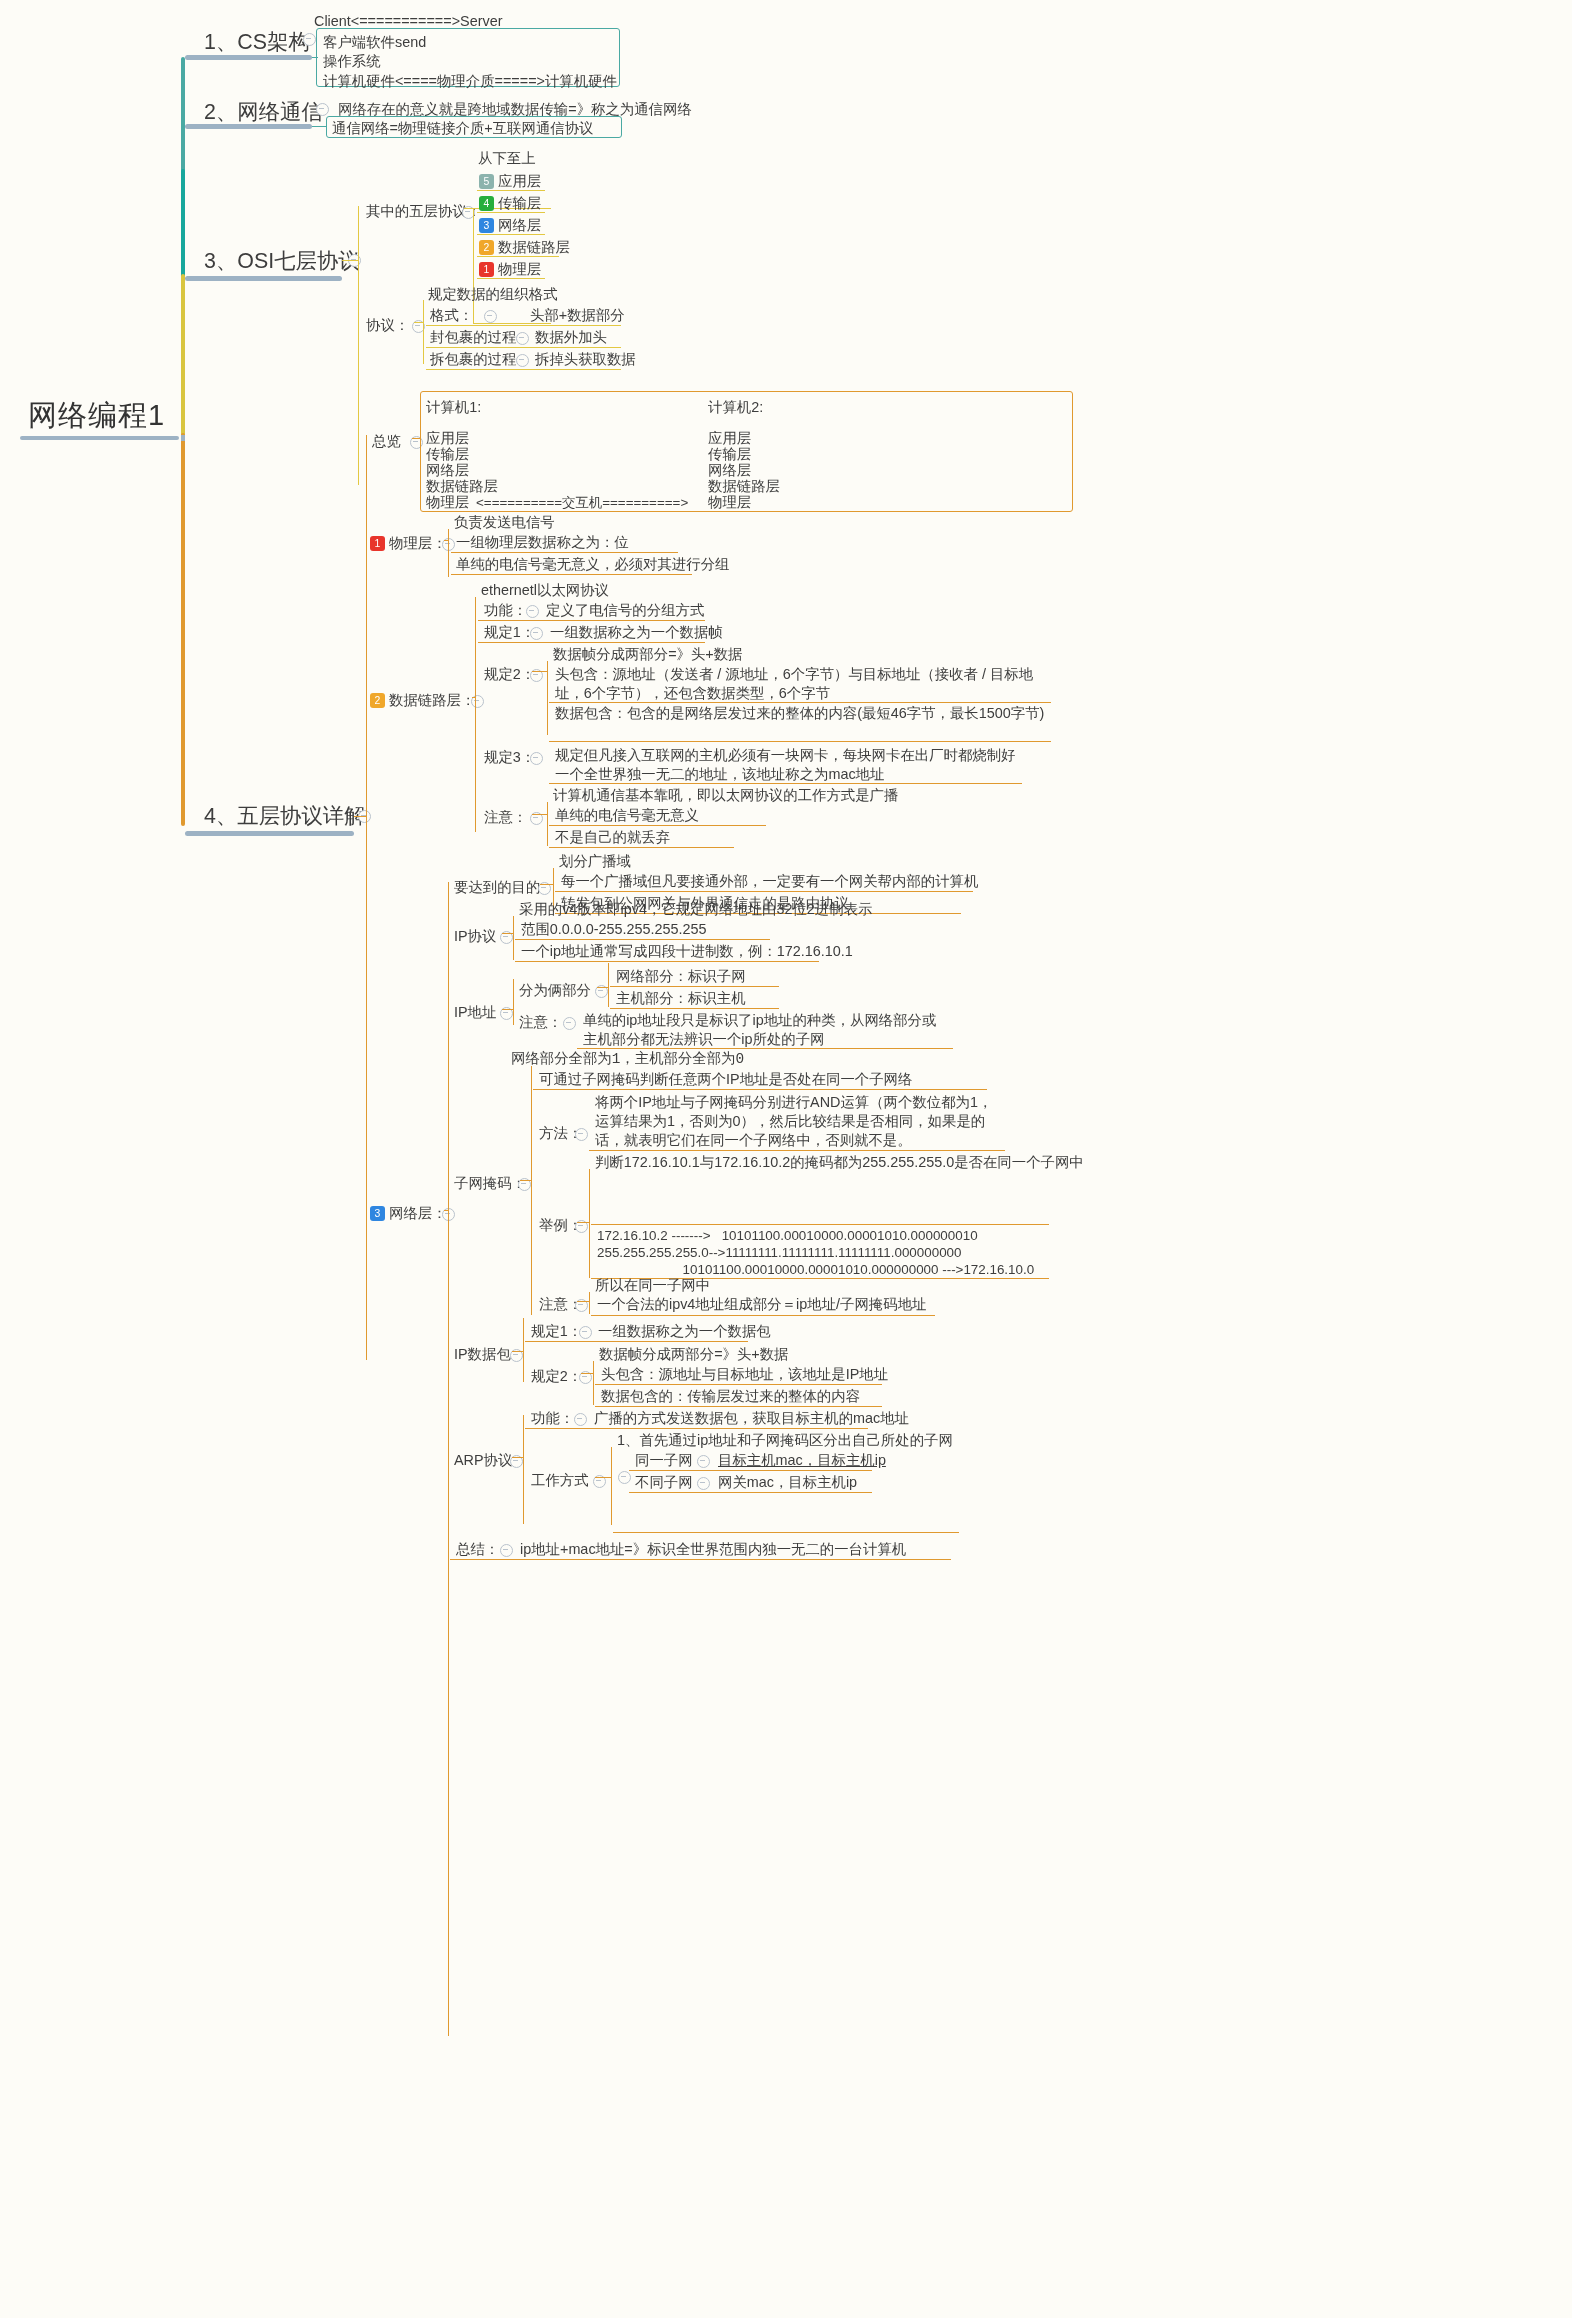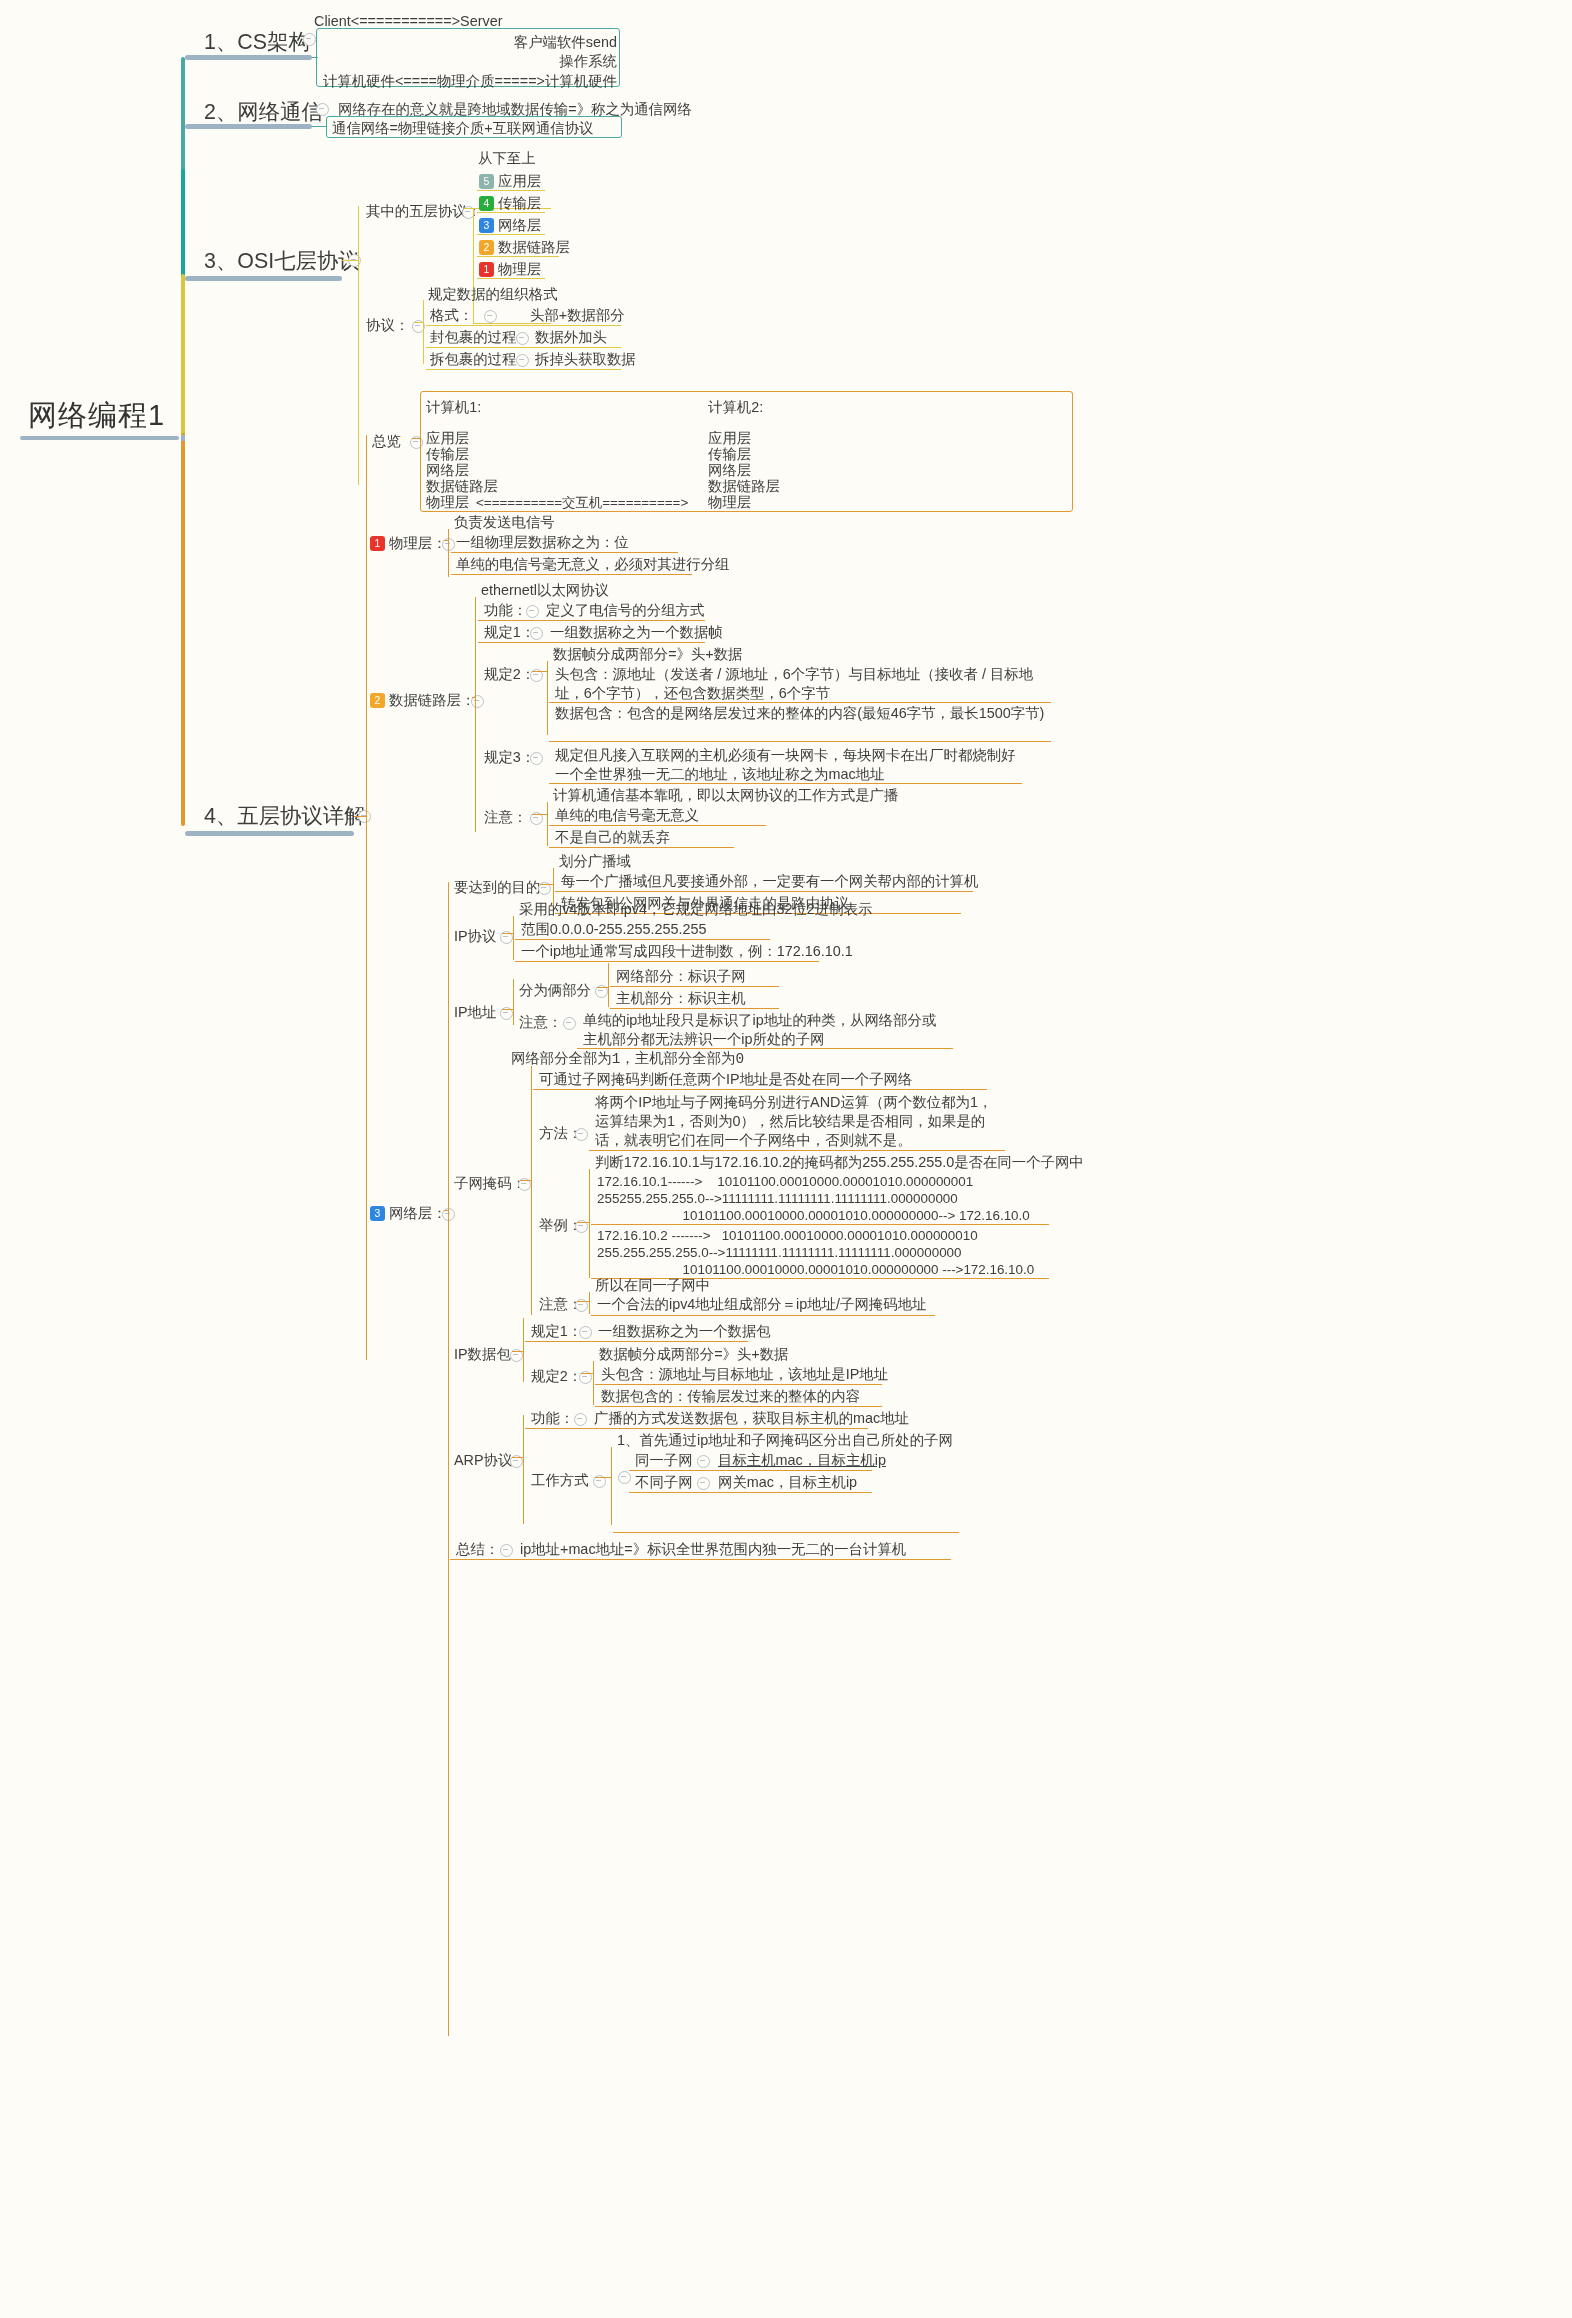--- a/index.html
+++ b/index.html
@@ -82,21 +82,21 @@
   <div class="ln ln-y" style="left:181px;top:274px;width:4px;height:164px;border-radius:2px;background:#d9c53f;"></div>
   <div class="ln" style="left:181px;top:433px;width:4px;height:393px;border-radius:2px;background:#e0992f;"></div>
   <div class="ln ln-b" style="left:181px;top:435px;width:4px;height:6px;"></div>
 
   <div class="t fs21" style="left:204px;top:28px;">1、CS架构</div>
   <div class="ul" style="left:185px;top:55px;width:127px;background:#9db2c4;"></div>
   <div class="tog" style="left:303px;top:33px;"></div>
 
   <div class="t fs14" style="left:314px;top:12px;">Client&lt;===========&gt;Server</div>
   <div class="box box-teal" style="left:316px;top:28px;width:304px;height:59px;"></div>
-  <div class="t fs14" style="left:323px;top:33px;text-align:right;">客户端软件send
+  <div class="t fs14" style="left:323px;top:33px;">客户端软件send
 操作系统
 计算机硬件&lt;====物理介质=====&gt;计算机硬件</div>
   <div class="ln ln-t" style="left:312px;top:57px;width:6px;height:1px;"></div>
 
   <div class="t fs21" style="left:204px;top:98px;">2、网络通信</div>
   <div class="ul" style="left:185px;top:124px;width:127px;background:#9db2c4;"></div>
   <div class="tog" style="left:316px;top:103px;"></div>
 
   <div class="t fs14" style="left:338px;top:100px;">网络存在的意义就是跨地域数据传输=》称之为通信网络</div>
   <div class="box box-teal" style="left:326px;top:116px;width:296px;height:22px;"></div>
@@ -301,23 +301,20 @@
   <div class="nb nb-o" style="left:589px;top:1091px;width:416px;height:60px;"></div>
   <div class="t fs14" style="left:595px;top:1093px;width:406px;white-space:normal;line-height:19px;">将两个IP地址与子网掩码分别进行AND运算（两个数位都为1，运算结果为1，否则为0），然后比较结果是否相同，如果是的话，就表明它们在同一个子网络中，否则就不是。</div>
 
   <div class="t fs14" style="left:539px;top:1216px;">举例：</div>
   <div class="tog" style="left:575px;top:1220px;"></div>
   <div class="t fs14" style="left:595px;top:1153px;">判断172.16.10.1与172.16.10.2的掩码都为255.255.255.0是否在同一个子网中</div>
   <div class="ln" style="left:589px;top:1169px;width:1px;height:109px;background:#e0992f;"></div>
   <div class="ln" style="left:577px;top:1222px;width:13px;height:1px;background:#e0992f;"></div>
 
   <div class="nb nb-o" style="left:591px;top:1171px;width:458px;height:54px;"></div>
-  <div class="t fs13" style="left:597px;top:1173px;line-height:17px;">172.16.10.1------&gt;    10101100.00010000.00001010.000000001
-255255.255.255.0--&gt;11111111.11111111.11111111.000000000
-                       10101100.00010000.00001010.000000000--&gt; 172.16.10.0</div>
   <div class="nb nb-o" style="left:591px;top:1225px;width:458px;height:54px;"></div>
   <div class="t fs13" style="left:597px;top:1227px;line-height:17px;">172.16.10.2 -------&gt;   10101100.00010000.00001010.000000010
 255.255.255.255.0--&gt;11111111.11111111.11111111.000000000
                        10101100.00010000.00001010.000000000 ---&gt;172.16.10.0</div>
 
   <div class="t fs14" style="left:539px;top:1295px;">注意：</div>
   <div class="tog" style="left:575px;top:1299px;"></div>
   <div class="t fs14" style="left:595px;top:1276px;">所以在同一子网中</div>
   <div class="ln" style="left:589px;top:1292px;width:1px;height:22px;background:#e0992f;"></div>
   <div class="ln" style="left:577px;top:1301px;width:13px;height:1px;background:#e0992f;"></div>

